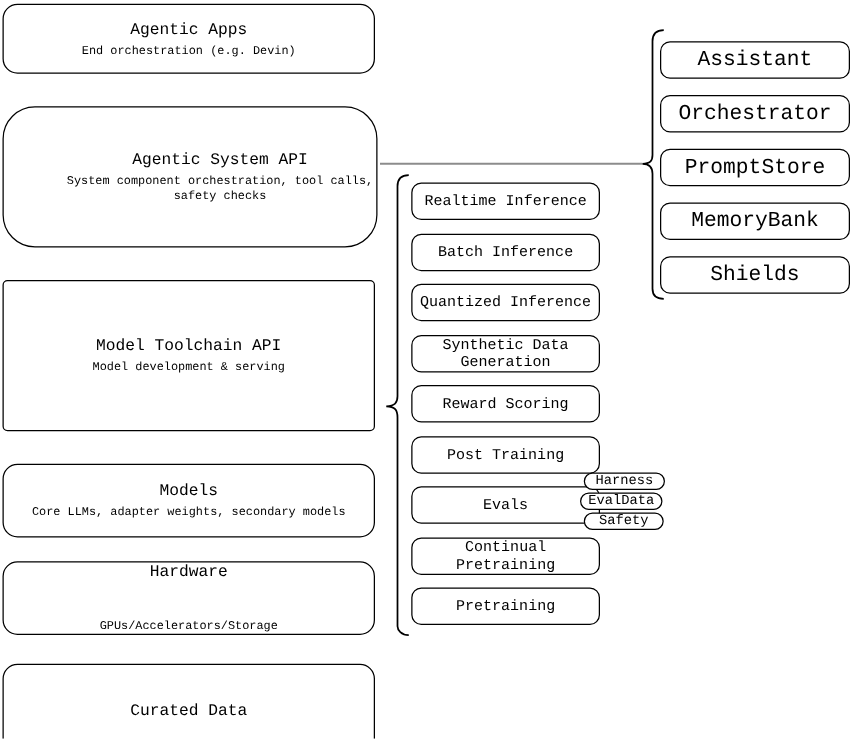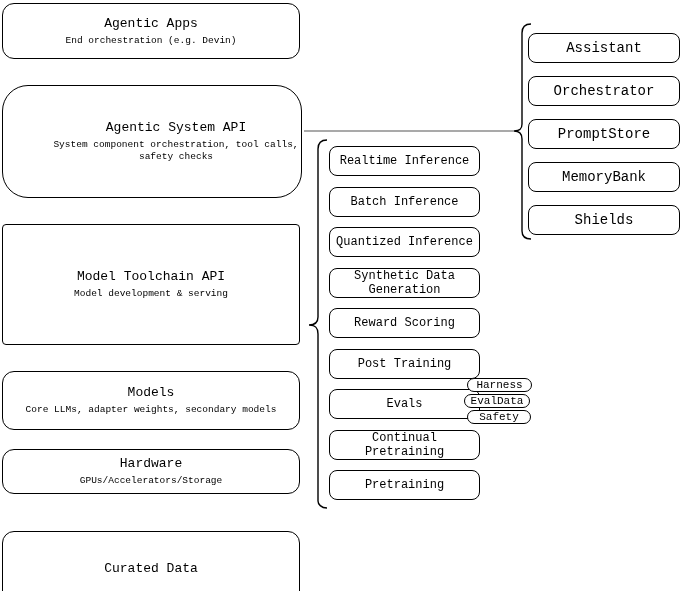--- a/index.html
+++ b/index.html
@@ -31,21 +31,21 @@
   }
   .lbox { left: 2px; width: 298px; }
   .lbox .title { font-size: 13px; line-height: 16px; }
   .lbox .sub   { font-size: 9.5px; line-height: 12px; margin-top: 3px; color: #000000; }
   .mbox {
     left: 329px; width: 151px; height: 30px;
     border-radius: 8px; font-size: 12px;
   }
   .rbox {
     left: 528px; width: 152px; height: 30px;
-    border-radius: 8px; font-size: 14px;
+    border-radius: 8px; font-size: 17px;
   }
   .pill {
     position: absolute;
     height: 14px;
     background: #ffffff;
     border: 1.2px solid #000000;
     border-radius: 8px;
     box-sizing: border-box;
     display: flex;
     align-items: center;
@@ -83,21 +83,21 @@
   <div class="box lbox" style="top:224px;height:121px;border-radius:4px;">
     <div class="title">Model Toolchain API</div>
     <div class="sub">Model development &amp; serving</div>
   </div>
 
   <div class="box lbox" style="top:371px;height:59px;border-radius:12px;">
     <div class="title">Models</div>
     <div class="sub">Core LLMs, adapter weights, secondary models</div>
   </div>
 
-  <div class="box lbox" style="top:449px;height:45px;border-radius:12px;">
+  <div class="box lbox" style="top:449px;height:59px;border-radius:12px;justify-content:space-between;">
     <div class="title">Hardware</div>
     <div class="sub">GPUs/Accelerators/Storage</div>
   </div>
 
   <div class="box lbox" style="top:531px;height:76px;border-radius:12px;">
     <div class="title">Curated Data</div>
   </div>
 
   <div class="box mbox" style="top:146px;">
     <span>Realtime Inference</span>

